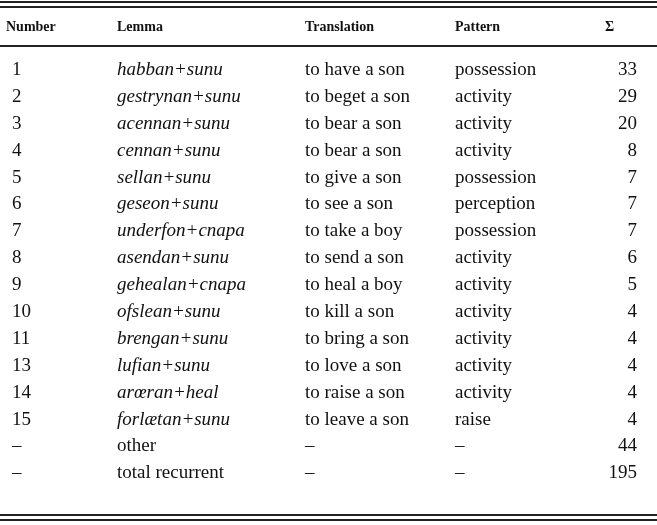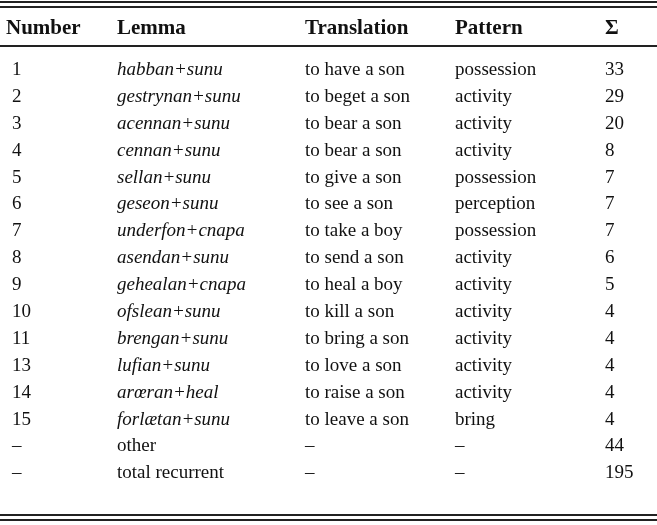--- a/index.html
+++ b/index.html
@@ -34,35 +34,35 @@
     }
     th, td {
       padding: 0;
       white-space: nowrap;
       text-align: left;
       vertical-align: middle;
     }
     thead th {
       font-weight: bold;
       height: 38px;
-      font-size: 21px;
+      font-size: 14px;
     }
     tbody td {
       height: 26.9px;
     }
     tbody tr:first-child td {
       padding-top: 0;
     }
     .c-num { width: 117px; padding-left: 6px; box-sizing: border-box; }
     .c-num.body { padding-left: 12px; }
     .c-num.body.wide { }
     .c-lemma { width: 188px; }
     .c-trans { width: 150px; }
     .c-pat { width: 150px; }
-    .c-sum { padding-right: 20px; }
+    .c-sum { text-align: right; padding-right: 20px; }
     .italic { font-style: italic; }
     .spacer td { height: 9px; }
   </style>
 </head>
 <body>
 
 <div class="rule thick" style="top:1px;"></div>
 <div class="rule thin" style="top:6px;"></div>
 
 <table>
@@ -167,21 +167,21 @@
         <td class="c-num body wide">14</td>
         <td class="c-lemma italic">arœran+heal</td>
         <td class="c-trans">to raise a son</td>
         <td class="c-pat">activity</td>
         <td class="c-sum">4</td>
       </tr>
       <tr>
         <td class="c-num body wide">15</td>
         <td class="c-lemma italic">forlætan+sunu</td>
         <td class="c-trans">to leave a son</td>
-        <td class="c-pat">bring</td>
+        <td class="c-pat">raise</td>
         <td class="c-sum">4</td>
       </tr>
       <tr>
         <td class="c-num body">–</td>
         <td class="c-lemma">other</td>
         <td class="c-trans">–</td>
         <td class="c-pat">–</td>
         <td class="c-sum">44</td>
       </tr>
       <tr>

